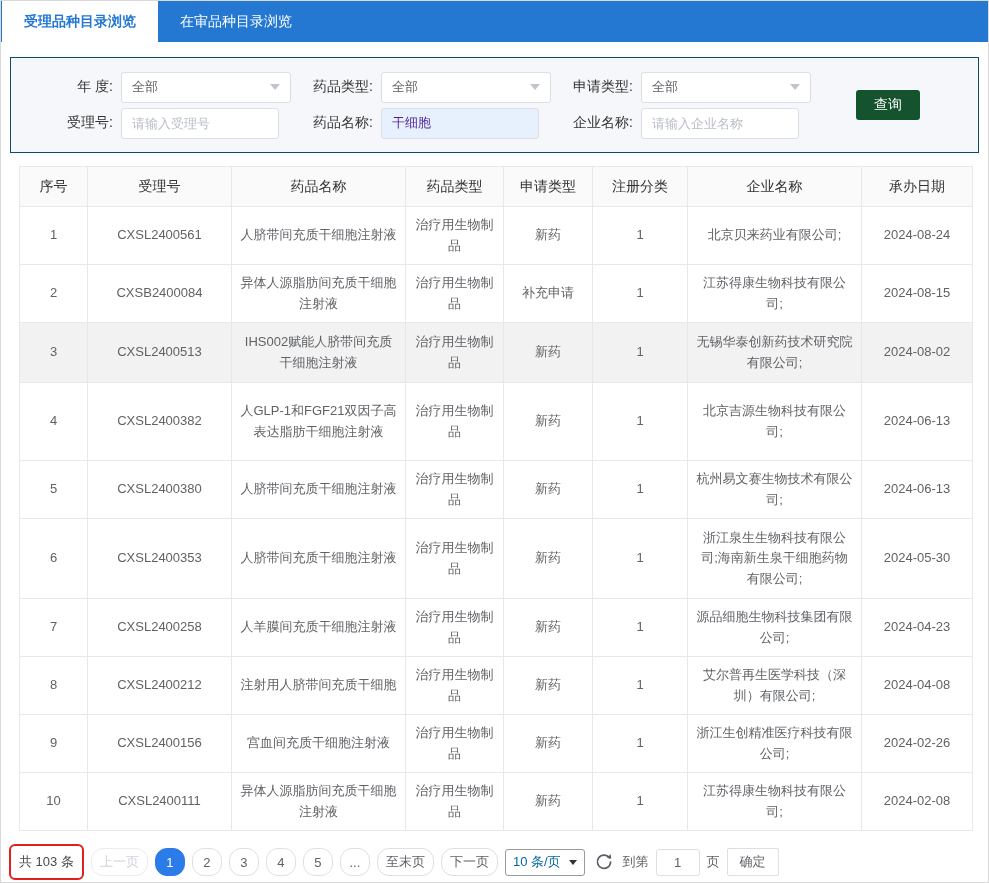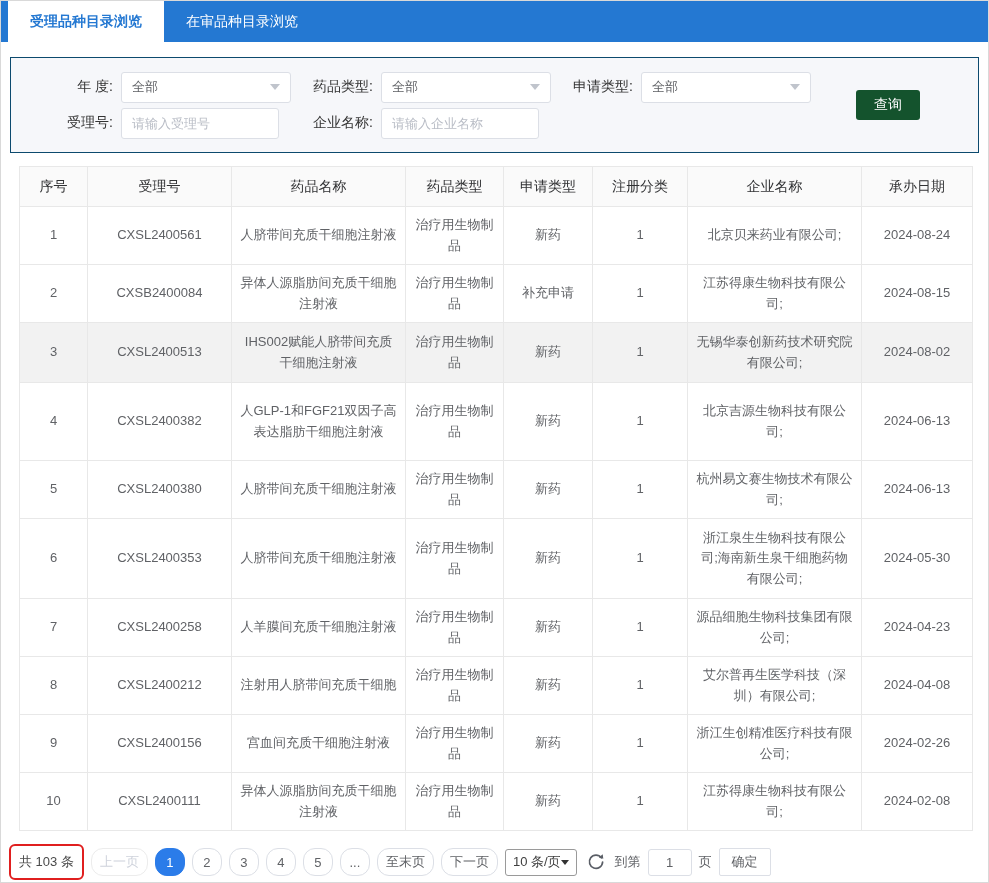--- a/index.html
+++ b/index.html
@@ -1,20 +1,20 @@
 <!DOCTYPE html>
 <html><head>
 <meta charset="utf-8">
 <style>
   * { box-sizing: border-box; margin: 0; padding: 0; }
   html,body { background:#fff; font-family:"Liberation Sans", sans-serif; }
   .page { width:989px; height:883px; border:1px solid #d9d9d9; background:#fff; overflow:hidden; }
 
   
-  .tabbar { height:41px; background:#2478d2; display:flex; align-items:stretch; padding-left:7px; }
+  .tabbar { height:41px; background:#2478d2; display:flex; align-items:stretch; padding-left:1px; }
   .tab { display:flex; align-items:center; padding:0 22px; font-size:14px; color:#fff; cursor:pointer; white-space:nowrap; }
   .tab.active { background:#fff; color:#2478d2; font-weight:bold; }
 
   
   .filter-panel { position:relative; margin:15px 9px 13px 9px; background:#f6f7fa; border:1px solid #0c4a6e; padding:11px 0 11px 26px; }
   .filter-row { display:flex; align-items:center; height:36px; }
   .filter-group { display:flex; align-items:center; width:260px; }
   .filter-label { width:84px; text-align:right; padding-right:8px; font-size:14px; color:#333; white-space:nowrap; }
   .select-box { width:170px; height:31px; background:#fff; border:1px solid #dcdfe6; border-radius:3px; display:flex; align-items:center; justify-content:space-between; padding:0 10px; cursor:pointer; }
   .select-box .sel-text { font-size:13px; color:#606266; }
@@ -35,21 +35,21 @@
   tbody tr:nth-child(4) { height:78px; }
   tbody tr:nth-child(6) { height:80px; }
 
   
   .pagination { display:flex; align-items:center; margin:13px 12px 0 8px; gap:7px; font-size:13px; color:#606266; }
   .total-box { border:2px solid #e01f1f; border-radius:6px; padding:7px 8px; }
   .total-text { font-size:13px; color:#4a4a4a; white-space:nowrap; }
   .pg-btn { min-width:30px; height:28px; padding:0 8px; background:#fff; border:1px solid #dcdfe6; border-radius:12px; font-size:13px; color:#606266; cursor:pointer; display:flex; align-items:center; justify-content:center; font-family:"Liberation Sans",sans-serif; white-space:nowrap; }
   .pg-btn.disabled { color:#cfd3dc; border-color:#ececec; cursor:default; }
   .pg-btn.active { background:#2b7ce9; border-color:#2b7ce9; color:#fff; }
-  .page-size { height:27px; border:1px solid #9a9a9a; border-radius:3px; background:#fff; display:flex; align-items:center; gap:0; padding:0 7px; color:#404040; cursor:pointer; }
+  .page-size { height:27px; border:1px solid #9a9a9a; border-radius:3px; background:#fff; display:flex; align-items:center; gap:8px; padding:0 7px; color:#0369a1; cursor:pointer; }
   .dark-caret { width:0; height:0; border-left:4px solid transparent; border-right:4px solid transparent; border-top:5px solid #333; }
   .refresh { width:24px; height:24px; display:flex; align-items:center; justify-content:center; cursor:pointer; background:none; border:none; }
   .goto-input { width:44px; height:27px; border:1px solid #dcdfe6; border-radius:3px; text-align:center; font-size:13px; color:#606266; font-family:"Liberation Sans",sans-serif; }
   .confirm-btn { height:28px; padding:4px 12px; background:#fff; border:1px solid #dcdfe6; border-radius:2px; font-size:13px; color:#606266; cursor:pointer; font-family:"Liberation Sans",sans-serif; }
 </style>
 </head>
 <body>
 
 <div class="page">
 
@@ -79,20 +79,24 @@
         <div class="select-box">
           <span class="sel-text">全部</span>
           <span class="caret-down"></span>
         </div>
       </div>
     </div>
     <div class="filter-row">
       <div class="filter-group">
         <span class="filter-label">受理号:</span>
         <input class="text-input" type="text" placeholder="请输入受理号" style="">
+      </div>
+      <div class="filter-group">
+        <span class="filter-label">药品名称:</span>
+        <input class="text-input filled" type="text" value="干细胞" style="">
       </div>
       <div class="filter-group">
         <span class="filter-label">企业名称:</span>
         <input class="text-input" type="text" placeholder="请输入企业名称" style="">
       </div>
     </div>
     <button class="search-btn">查询</button>
   </div>
 
   <table>

